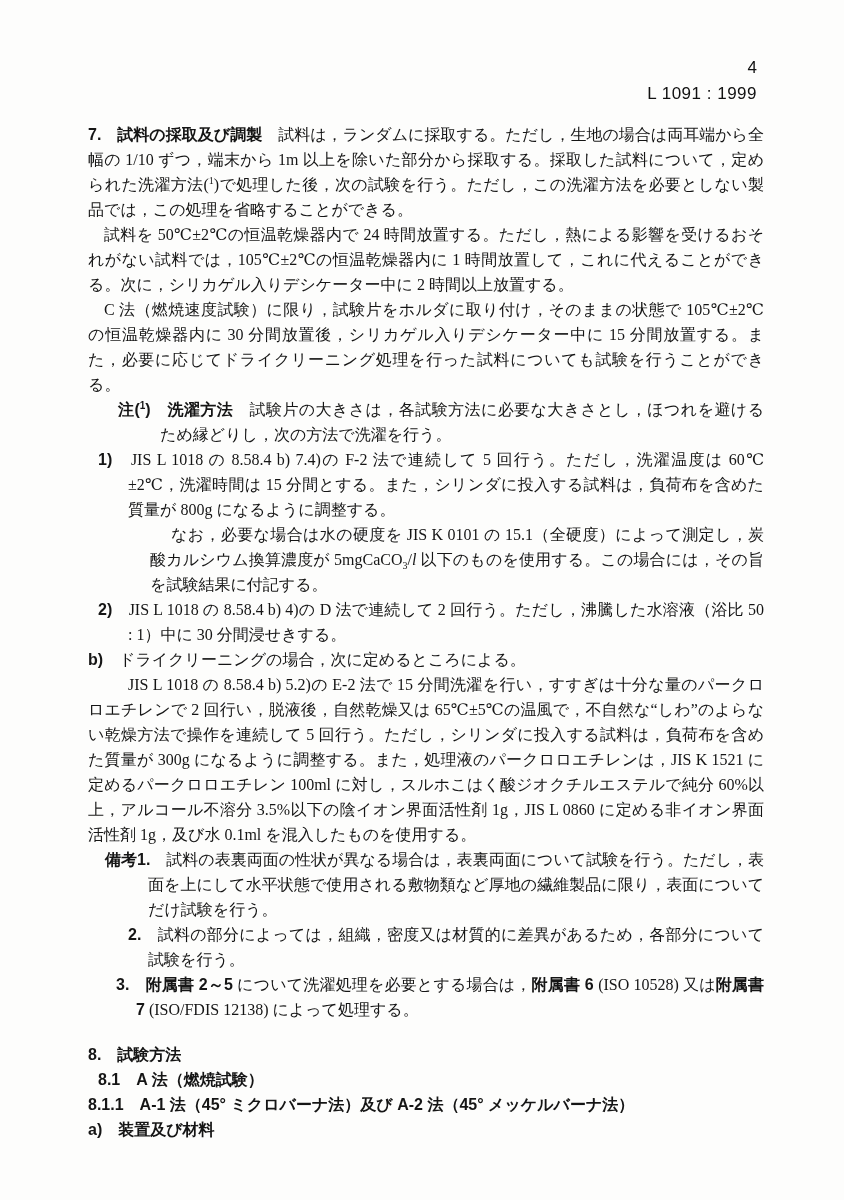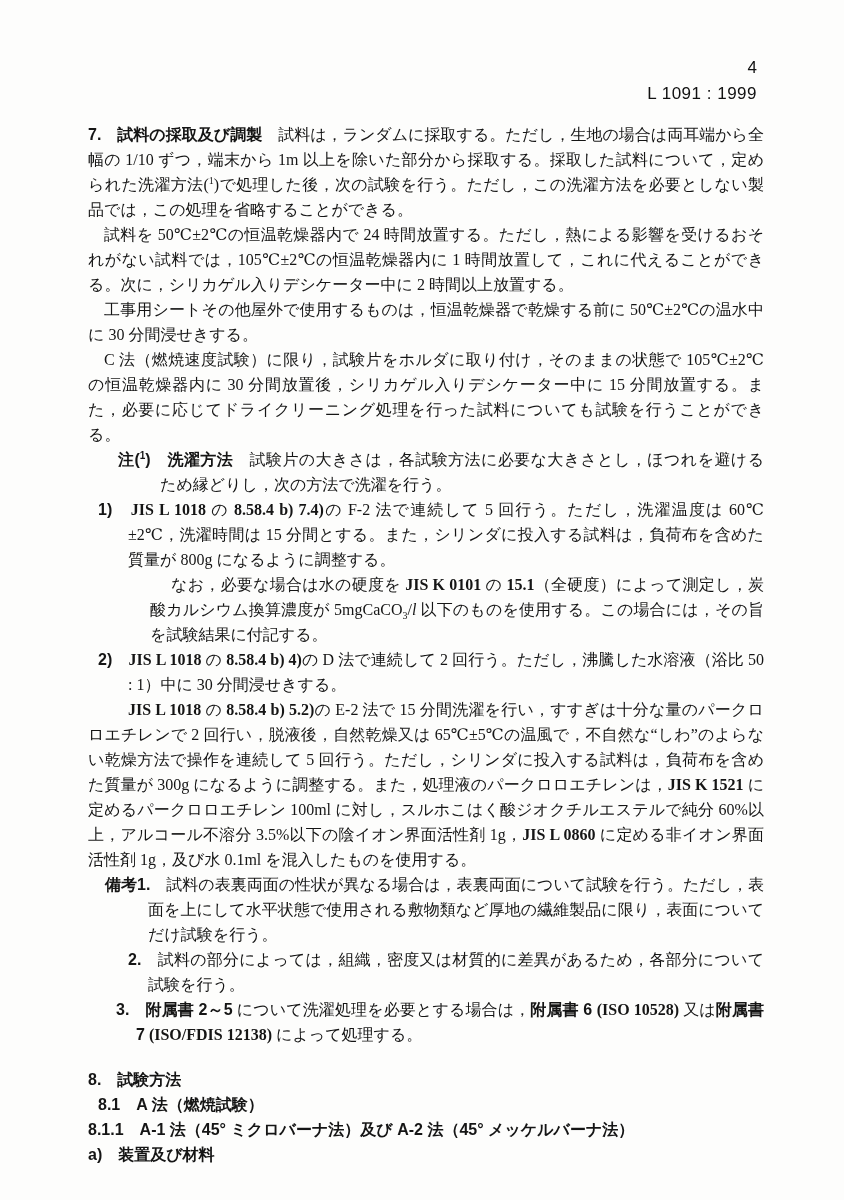--- a/index.html
+++ b/index.html
@@ -23,42 +23,42 @@
   }
   .docno{letter-spacing:0.5px;}
   .doc-body{
     margin-top:15px;
     font-size:16px;
     line-height:25px;
   }
   .para{margin:0;text-align:justify;}
   .para span{white-space:pre-wrap;}
   .g{font-family:"Liberation Sans","DejaVu Sans",sans-serif;font-weight:bold;}
-  .b{font-weight:bold;}
+  .b{font-weight:normal;}
   .i{font-style:italic;}
   .para sup{font-size:10px;line-height:0;}
   .para sub{font-size:10px;line-height:0;}
 </style>
 </head>
 <body>
 
 <div class="page">
   <div class="header">
     <div class="pageno">4</div>
     <div class="docno">L 1091 : 1999</div>
   </div>
   <div class="doc-body">
       <p class="para" style="margin-left: 0px; padding-left: 0px; text-indent: 0px;"><span class="g">7.　試料の採取及び調製</span><span>　試料は，ランダムに採取する。ただし，生地の場合は両耳端から全幅の 1/10 ずつ，端末から 1m 以上を除いた部分から採取する。採取した試料について，定められた洗濯方法(</span><sup>1</sup><span>)で処理した後，次の試験を行う。ただし，この洗濯方法を必要としない製品では，この処理を省略することができる。</span></p>
       <p class="para" style="margin-left: 0px; padding-left: 0px; text-indent: 16px;"><span>試料を 50℃±2℃の恒温乾燥器内で 24 時間放置する。ただし，熱による影響を受けるおそれがない試料では，105℃±2℃の恒温乾燥器内に 1 時間放置して，これに代えることができる。次に，シリカゲル入りデシケーター中に 2 時間以上放置する。</span></p>
-      <p class="para" style="margin-left: 0px; padding-left: 0px; text-indent: 16px;"><span>工事用シートその他屋外で使用するものは，恒温乾燥器で乾燥する前に 50℃±2℃の温水中に 30 分間浸せきする。</span></p>
       <p class="para" style="margin-left: 0px; padding-left: 0px; text-indent: 16px;"><span>C 法（燃焼速度試験）に限り，試験片をホルダに取り付け，そのままの状態で 105℃±2℃の恒温乾燥器内に 30 分間放置後，シリカゲル入りデシケーター中に 15 分間放置する。また，必要に応じてドライクリーニング処理を行った試料についても試験を行うことができる。</span></p>
       <p class="para" style="margin-left: 30px; padding-left: 42px; text-indent: -42px;"><span class="g">注(</span><sup class="g">1</sup><span class="g">)</span><span>　</span><span class="g">洗濯方法</span><span>　試験片の大きさは，各試験方法に必要な大きさとし，ほつれを避けるため縁どりし，次の方法で洗濯を行う。</span></p>
       <p class="para" style="margin-left: 10px; padding-left: 30px; text-indent: -30px;"><span class="g">1)</span><span>　</span><span class="b">JIS L 1018</span><span> の </span><span class="b">8.58.4 b) 7.4)</span><span>の F-2 法で連続して 5 回行う。ただし，洗濯温度は 60℃±2℃，洗濯時間は 15 分間とする。また，シリンダに投入する試料は，負荷布を含めた質量が 800g になるように調整する。</span></p>
       <p class="para" style="margin-left: 62px; padding-left: 0px; text-indent: 21px;"><span>なお，必要な場合は水の硬度を </span><span class="b">JIS K 0101</span><span> の </span><span class="b">15.1</span><span>（全硬度）によって測定し，炭酸カルシウム換算濃度が 5mgCaCO</span><sub>3</sub><span>/</span><span class="i">l</span><span> 以下のものを使用する。この場合には，その旨を試験結果に付記する。</span></p>
       <p class="para" style="margin-left: 10px; padding-left: 30px; text-indent: -30px;"><span class="g">2)</span><span>　</span><span class="b">JIS L 1018</span><span> の </span><span class="b">8.58.4 b) 4)</span><span>の D 法で連続して 2 回行う。ただし，沸騰した水溶液（浴比 50 : 1）中に 30 分間浸せきする。</span></p>
+      <p class="para" style="margin-left: 0px; padding-left: 25px; text-indent: -25px;"><span class="g">b)</span><span>　ドライクリーニングの場合，次に定めるところによる。</span></p>
       <p class="para" style="margin-left: 0px; padding-left: 0px; text-indent: 40px;"><span class="b">JIS L 1018</span><span> の </span><span class="b">8.58.4 b) 5.2)</span><span>の E-2 法で 15 分間洗濯を行い，すすぎは十分な量のパークロロエチレンで 2 回行い，脱液後，自然乾燥又は 65℃±5℃の温風で，不自然な“しわ”のよらない乾燥方法で操作を連続して 5 回行う。ただし，シリンダに投入する試料は，負荷布を含めた質量が 300g になるように調整する。また，処理液のパークロロエチレンは，</span><span class="b">JIS K 1521</span><span> に定めるパークロロエチレン 100ml に対し，スルホこはく酸ジオクチルエステルで純分 60%以上，アルコール不溶分 3.5%以下の陰イオン界面活性剤 1g，</span><span class="b">JIS L 0860</span><span> に定める非イオン界面活性剤 1g，及び水 0.1ml を混入したものを使用する。</span></p>
       <p class="para" style="margin-left: 17px; padding-left: 43px; text-indent: -43px;"><span class="g">備考1.</span><span>　試料の表裏両面の性状が異なる場合は，表裏両面について試験を行う。ただし，表面を上にして水平状態で使用される敷物類など厚地の繊維製品に限り，表面についてだけ試験を行う。</span></p>
       <p class="para" style="margin-left: 40px; padding-left: 20px; text-indent: -20px;"><span class="g">2.</span><span>　試料の部分によっては，組織，密度又は材質的に差異があるため，各部分について試験を行う。</span></p>
       <p class="para" style="margin-left: 28px; padding-left: 20px; text-indent: -20px;"><span class="g">3.</span><span>　</span><span class="g">附属書 2～5</span><span> について洗濯処理を必要とする場合は，</span><span class="g">附属書 6 </span><span class="b">(ISO 10528)</span><span> 又は</span><span class="g">附属書 7</span><span> </span><span class="b">(ISO/FDIS 12138)</span><span> によって処理する。</span></p>
       <p class="para" style="margin-left: 0px; padding-left: 0px; text-indent: 0px; margin-top: 20px;"><span class="g">8.　試験方法</span></p>
       <p class="para" style="margin-left: 10px; padding-left: 0px; text-indent: 0px;"><span class="g">8.1　A 法（燃焼試験）</span></p>
       <p class="para" style="margin-left: 0px; padding-left: 0px; text-indent: 0px;"><span class="g">8.1.1　A-1 法（45° ミクロバーナ法）及び A-2 法（45° メッケルバーナ法）</span></p>
       <p class="para" style="margin-left: 0px; padding-left: 0px; text-indent: 0px;"><span class="g">a)　装置及び材料</span></p>
     </div>
 </div>

